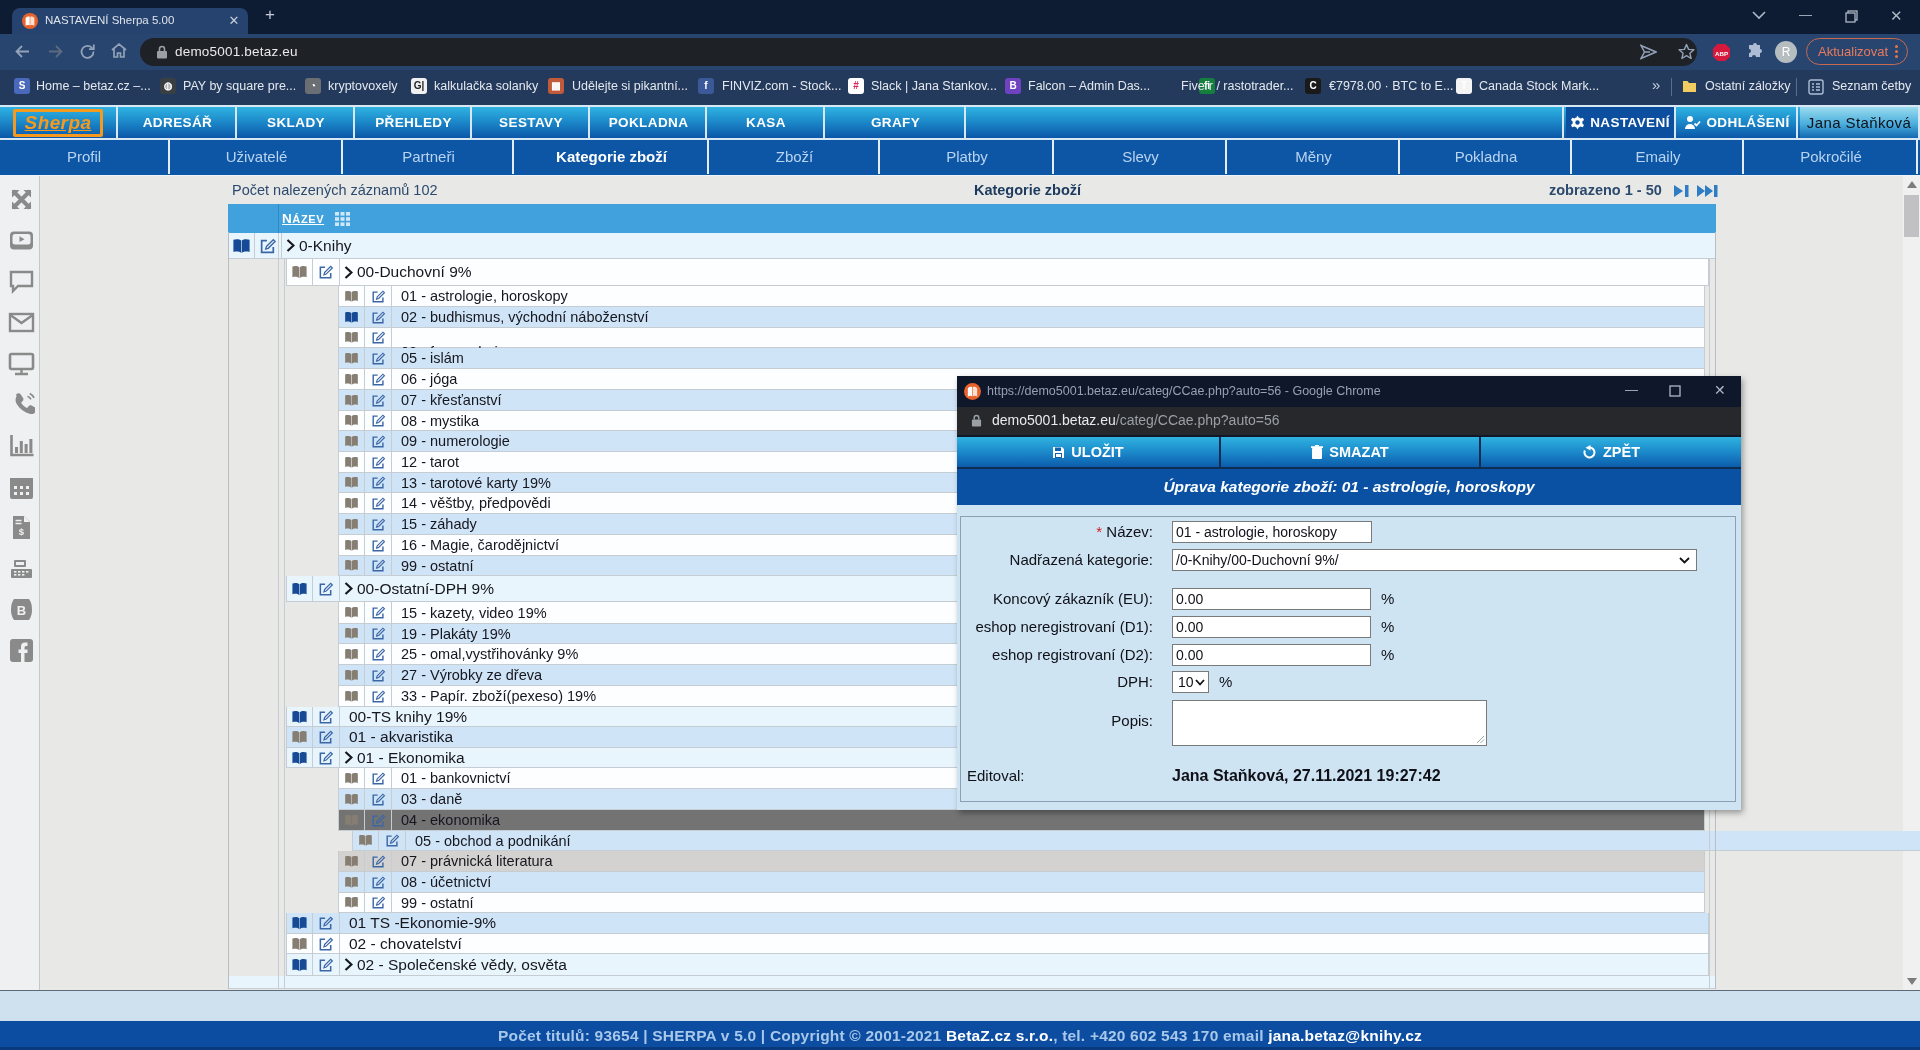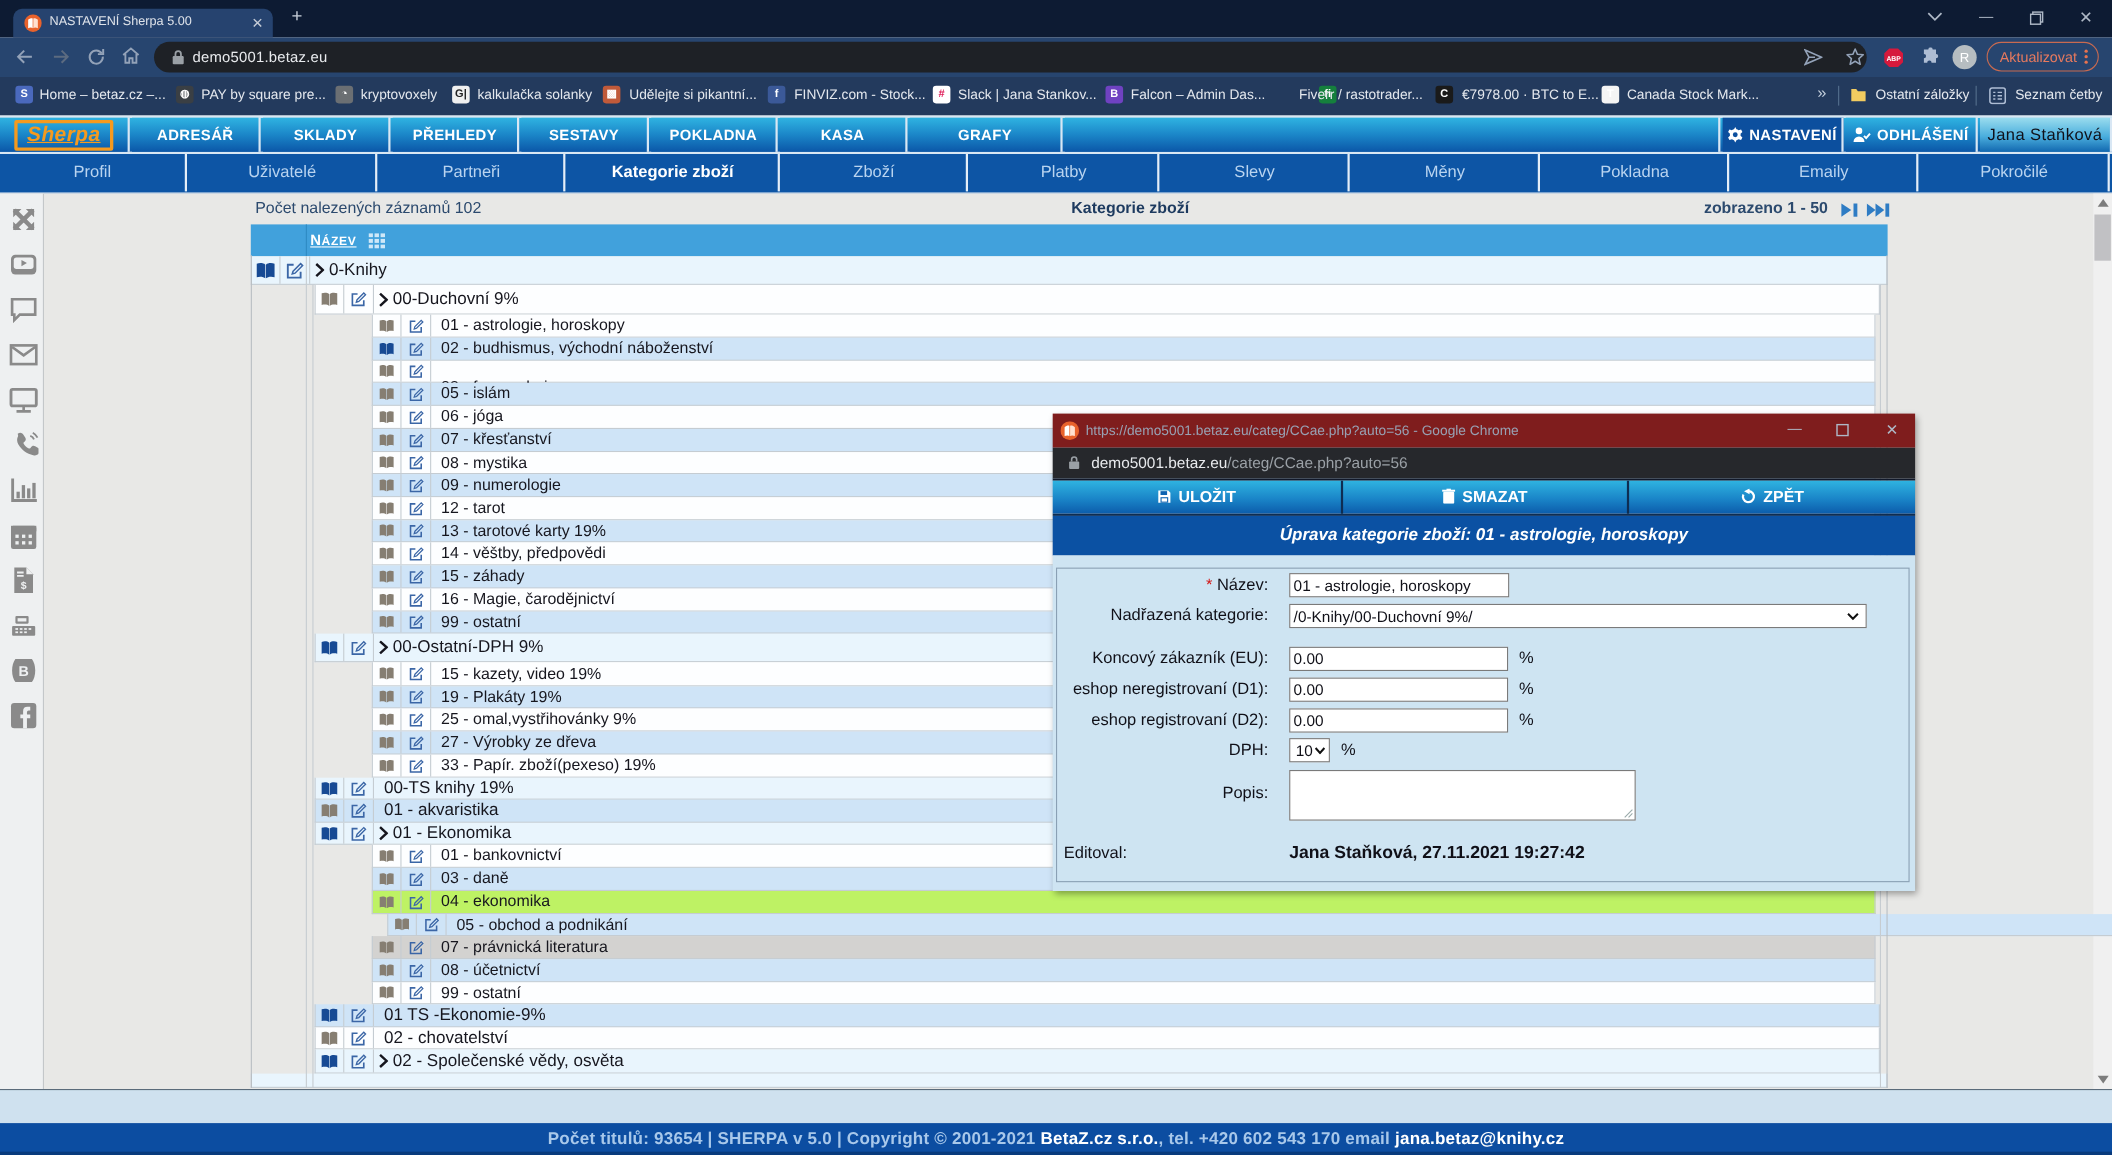--- a/index.html
+++ b/index.html
@@ -786,21 +786,21 @@
         <svg width="15" height="15" viewBox="0 0 17 17">
           <path d="M13.5 9.5 V14.5 H2.5 V3.5 H7.5" stroke="#3b66a6" stroke-width="1.6" fill="none"></path>
           <path d="M7 9 L13.5 2.5 L15.2 4.2 L8.7 10.7 L6.3 11.4 Z" stroke="#3b66a6" stroke-width="1.3" fill="none"></path>
         </svg>
       </div>
       <div class="namec" style="left:53px;right:0;">
         <span style="width:9px;flex:none"></span>
         <span style="white-space:nowrap">03 - daně</span>
       </div>
     </div>
-<div class="row" style="left:110px;top:606px;width:1367px;height:21px;background:#bef264;border:1px solid #c5ccd2;border-top:none;font-size:14.5px;">
+<div class="row" style="left:110px;top:606px;width:1367px;height:21px;background:#737373;border:1px solid #c5ccd2;border-top:none;font-size:14.5px;">
       <div class="cell bookc" style="display:flex;align-items:center;justify-content:center;">
         <svg width="15" height="12.5" viewBox="0 0 19 16">
           <path d="M9.2 2.6 C7.6 1 4 0.8 1.4 1.8 V14 C4 13.2 7.6 13.4 9.2 15 Z" fill="#867e72"></path>
           <path d="M9.8 2.6 C11.4 1 15 0.8 17.6 1.8 V14 C15 13.2 11.4 13.4 9.8 15 Z" fill="#867e72"></path>
         </svg>
       </div>
       <div class="cell editc" style="display:flex;align-items:center;justify-content:center;">
         <svg width="15" height="15" viewBox="0 0 17 17">
           <path d="M13.5 9.5 V14.5 H2.5 V3.5 H7.5" stroke="#3b66a6" stroke-width="1.6" fill="none"></path>
           <path d="M7 9 L13.5 2.5 L15.2 4.2 L8.7 10.7 L6.3 11.4 Z" stroke="#3b66a6" stroke-width="1.3" fill="none"></path>
@@ -941,21 +941,21 @@
     </div>
 <div class="abs" style="left:0px;top:772px;width:1488px;height:13px;background:#e9f5fd;border:1px solid #c5ccd2;border-top:none;"></div>
 <div class="abs" style="left:0;top:28px;width:1px;height:757px;background:#b8bec3;"></div>
     <div class="abs" style="left:1487px;top:28px;width:1px;height:757px;background:#b8bec3;"></div>
     <div class="abs" style="left:50px;top:29px;width:1px;height:756px;background:#c6ccd1;"></div>
     <div class="abs" style="left:56px;top:55px;width:1px;height:730px;background:#c6ccd1;"></div>
     <div class="abs" style="left:1481px;top:55px;width:1px;height:730px;background:#c6ccd1;"></div>
   </div>
 
 <div class="abs" id="dlg">
- <div class="abs" style="left:0;top:0;width:784px;height:31px;background:#7f1d1d;">
+ <div class="abs" style="left:0;top:0;width:784px;height:31px;background:#0f172a;">
    <svg class="abs" style="left:7px;top:7px" width="17" height="17" viewBox="0 0 16 16">
         <circle cx="8" cy="8" r="8" fill="#e8622c"></circle>
         <path d="M3.6 5 C5 3.6 6.8 3.3 7.7 3.8 L7.7 12.6 C6.8 11.9 5 12 3.6 12.6 Z" fill="#fff"></path>
         <path d="M8.3 3.8 C9.2 3.3 11 3.6 12.4 5 L12.4 12.6 C11 12 9.2 11.9 8.3 12.6 Z" fill="#ffe0d0"></path>
       </svg>
    <span class="abs" style="left:30px;top:8px;font-size:12.5px;color:#98a1b3;">https://demo5001.betaz.eu/categ/CCae.php?auto=56 - Google Chrome</span>
    <div class="abs" style="left:668px;top:6px;color:#aeb8c6;font-size:13px;">—</div>
    <svg class="abs" style="left:712px;top:9px" width="12" height="12" viewBox="0 0 12 12">
         <rect x="1" y="1" width="10" height="10" fill="none" stroke="#aeb8c6" stroke-width="1.3"></rect>
       </svg>

